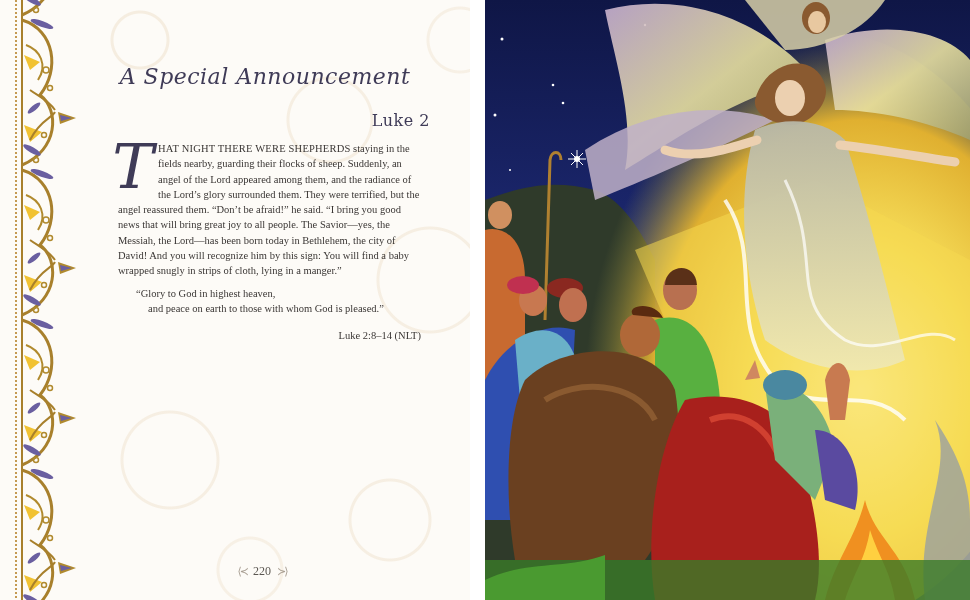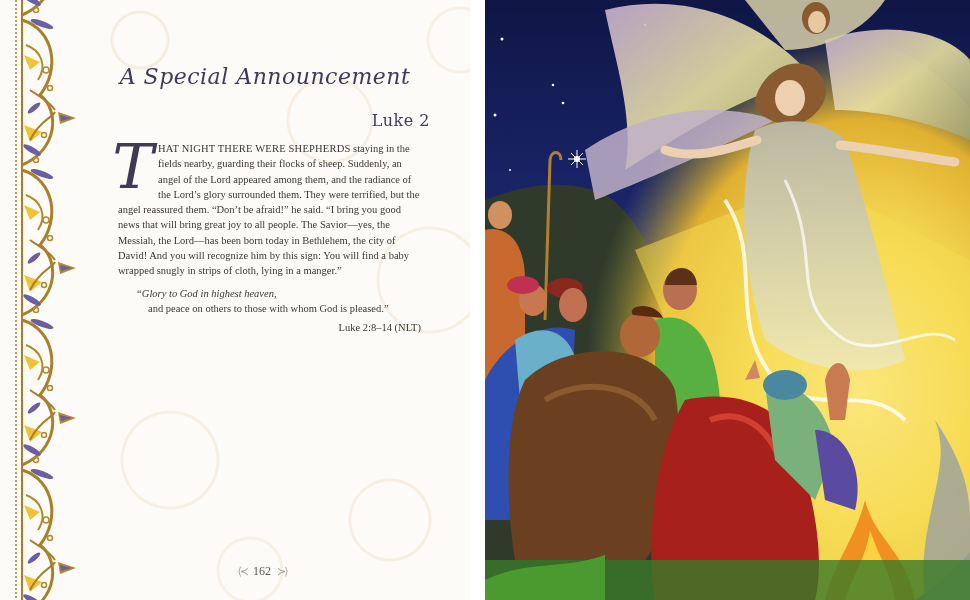--- a/index.html
+++ b/index.html
@@ -42,23 +42,23 @@
       font-family: "Liberation Serif", serif; font-size: 10.5px; line-height: 15.3px; color: #3a3634;
     }
     .dropcap {
       float: left; font-family: "DejaVu Serif", serif; font-style: italic;
       font-size: 62px; line-height: 52px; color: #3f3b57;
       margin: 0 4px 0 -6px; height: 58px; width: 42px; text-align: center;
     }
     .smallcaps-lead { font-variant: small-caps; letter-spacing: 0.2px; }
     .para { margin-bottom: 7px; text-align: left; }
     .poem { margin-top: 2px; }
-    .poem .l1 { padding-left: 18px; font-style: italic; }
+    .poem .l1 { padding-left: 18px; }
     .poem .l2 { padding-left: 30px; }
-    .citation { text-align: right; margin-top: 4px; padding-right: 2px; }
+    .citation { text-align: right; margin-top: 12px; padding-right: 2px; }
     .citation .sc { font-variant: small-caps; }
 
     .page-number {
       position: absolute; left: 222px; top: 564px; width: 80px; text-align: center;
       font-family: "Liberation Serif", serif; font-size: 12px; color: #5a5650;
       display: flex; align-items: center; justify-content: center; gap: 6px;
     }
     .flourish { color: #a99f93; font-size: 11px; letter-spacing: -2px; }
 
     .gutter-strip {
@@ -108,30 +108,30 @@
 
     <h1 class="title">A Special Announcement</h1>
     <div class="subtitle">Luke 2</div>
 
     <div class="body-text">
       <div class="para">
         <span class="dropcap">T</span><span class="smallcaps-lead">HAT NIGHT THERE WERE SHEPHERDS</span><span> staying in the fields nearby, guarding their flocks of sheep. Suddenly, an angel of the Lord appeared among them, and the radiance of the Lord’s glory surrounded them. They were terrified, but the angel reassured them. “Don’t be afraid!” he said. “I bring you good news that will bring great joy to all people. The Savior—yes, the Messiah, the Lord—has been born today in Bethlehem, the city of David! And you will recognize him by this sign: You will find a baby wrapped snugly in strips of cloth, lying in a manger.”</span>
       </div>
       <div class="poem">
         <div class="l1">“Glory to God in highest heaven,</div>
-        <div class="l2">and peace on others to those with whom God is pleased.”</div>
+        <div class="l2">and peace on earth to those with whom God is pleased.”</div>
       </div>
       <div class="citation">
         <span>Luke 2:8–14 </span><span class="sc">(NLT)</span>
       </div>
     </div>
 
     <div class="page-number">
       <span class="flourish">⟨≺</span>
-      <span>162</span>
+      <span>220</span>
       <span class="flourish">≻⟩</span>
     </div>
 
     <div class="gutter-strip"></div>
   </div>
 
   <div class="page-right">
     <svg viewBox="0 0 485 600" xmlns="http://www.w3.org/2000/svg">
       <defs>
         <linearGradient id="sky" x1="0" y1="0" x2="0" y2="1">

